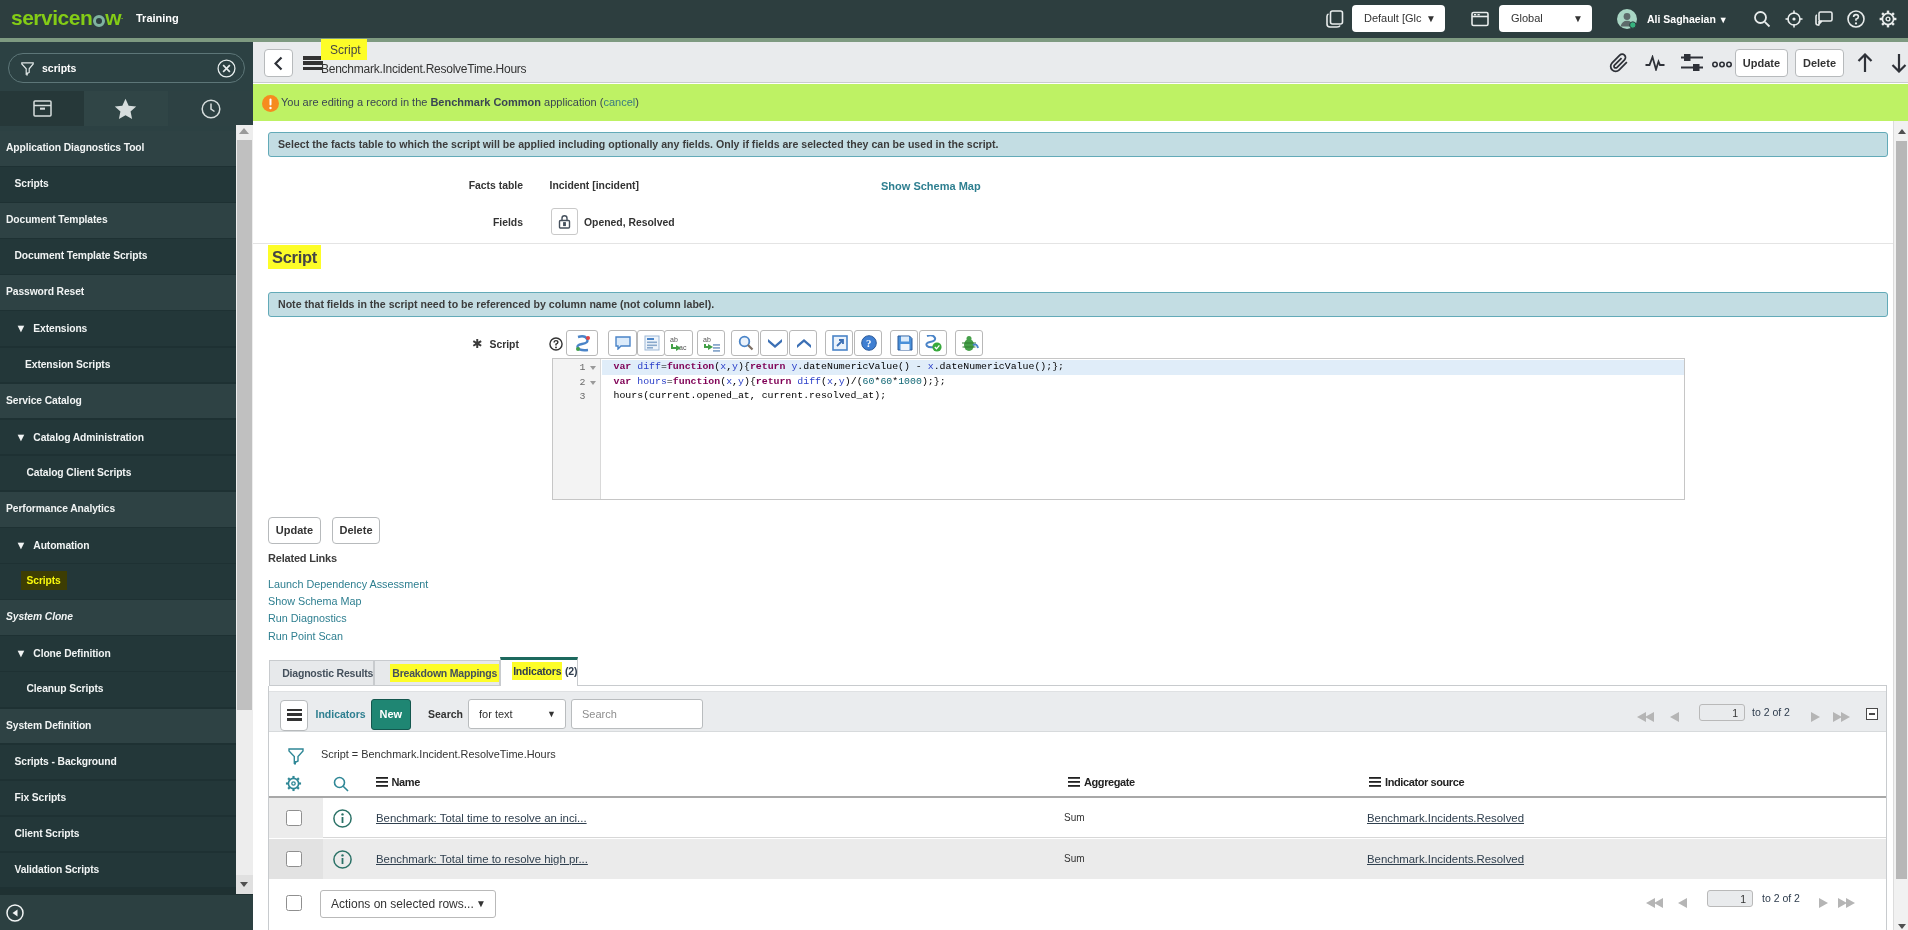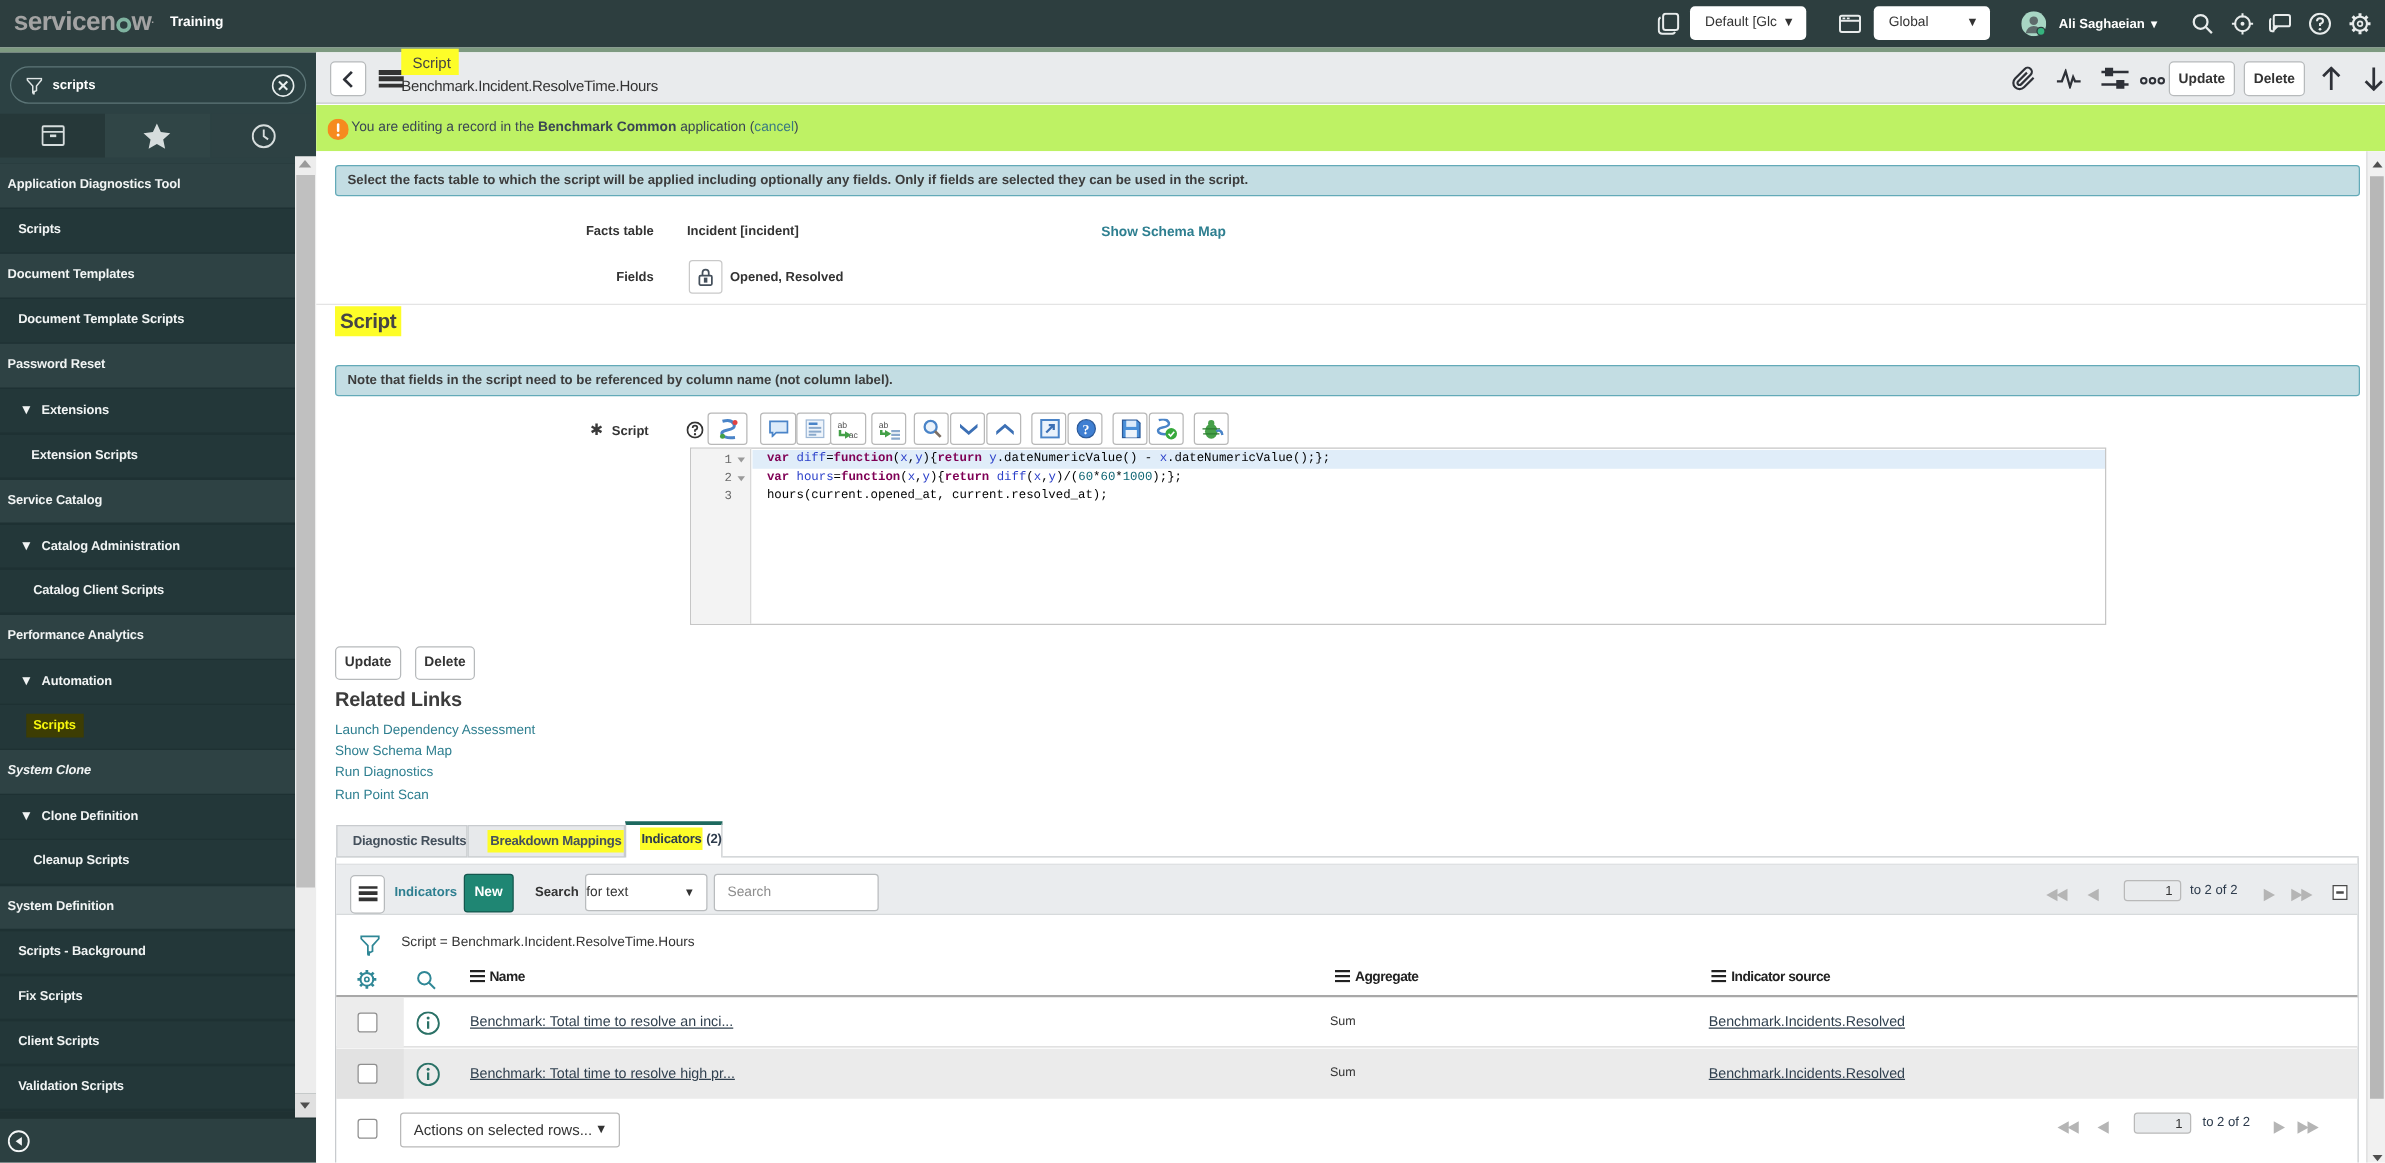--- a/index.html
+++ b/index.html
@@ -4,21 +4,21 @@
 <style>
   * { margin:0; padding:0; box-sizing:border-box; }
   html,body { width:1908px; height:930px; overflow:hidden; font-family:"Liberation Sans", sans-serif; background:#fff; }
   .abs { position:absolute; }
   #topbar { position:absolute; left:0; top:0; width:1908px; height:38px; background:#2d3e3f; }
   #greenstrip { position:absolute; left:0; top:38px; width:1908px; height:4px; background:#7e9a81; }
   #sidebar { position:absolute; left:0; top:42px; width:253px; height:888px; background:#2c4143; overflow:hidden; }
   #main { position:absolute; left:253px; top:42px; width:1655px; height:888px; background:#fff; }
 
   
-  .logo { position:absolute; left:11px; top:6px; font-size:21px; font-weight:bold; color:#a3a3a3; letter-spacing:-0.5px; }
+  .logo { position:absolute; left:11px; top:6px; font-size:21px; font-weight:bold; color:#84cc16; letter-spacing:-0.5px; }
   .traintxt { position:absolute; left:136px; top:11.5px; font-size:11px; font-weight:bold; color:#fff; }
   .tsel { position:absolute; top:5px; height:27px; background:#fff; border-radius:4px; font-size:11px; color:#333; line-height:27px; padding-left:12px; }
   .tsel .car { position:absolute; right:9px; top:0; font-size:10px; color:#333; }
   .uname { position:absolute; left:1647px; top:13px; color:#fff; font-weight:bold; font-size:10.5px; }
   .topico { position:absolute; top:10px; width:18px; height:18px; }
 
   
   .sSearch { position:absolute; left:8px; top:11px; width:237px; height:30px; border:1px solid #5d7678; border-radius:15px; }
   .sSearch .txt { position:absolute; left:33px; top:8px; color:#fff; font-size:10.5px; font-weight:bold; }
   .sTabs { position:absolute; left:0; top:49px; width:253px; height:35px; }
@@ -393,21 +393,21 @@
           <div style="position:absolute;right:4px;top:21.5px;width:0;height:0;border-left:3.5px solid transparent;border-right:3.5px solid transparent;border-top:4.5px solid #9a9a9a;"></div>
         <div class="ln" style="top:32px;">3</div>
       </div>
       <div style="position:absolute;left:49px;top:1px;width:1082px;height:14.6px;background:#e0edf9;"></div>
       <div class="cl" style="top:2px;"><span class="kw">var</span> <span class="vr">diff</span>=<span class="kw">function</span>(<span class="vr">x</span>,<span class="vr">y</span>){<span class="kw">return</span> <span class="vr">y</span>.dateNumericValue() - <span class="vr">x</span>.dateNumericValue();};</div>
       <div class="cl" style="top:16.5px;"><span class="kw">var</span> <span class="vr">hours</span>=<span class="kw">function</span>(<span class="vr">x</span>,<span class="vr">y</span>){<span class="kw">return</span> <span class="vr">diff</span>(<span class="vr">x</span>,<span class="vr">y</span>)/(<span class="nm">60</span>*<span class="nm">60</span>*<span class="nm">1000</span>);};</div>
       <div class="cl" style="top:31px;">hours(current.opened_at, current.resolved_at);</div>
     </div>
     <div class="btn" style="position:absolute;left:15px;top:396px;width:53px;height:27px;line-height:25px;">Update</div>
     <div class="btn" style="position:absolute;left:79px;top:396px;width:48px;height:27px;line-height:25px;">Delete</div>
-    <div style="position:absolute;left:15px;top:431px;font-size:16px;font-weight:bold;letter-spacing:-0.2px;color:#3c3c3c;">Related Links</div>
+    <div style="position:absolute;left:15px;top:431px;font-size:11px;font-weight:bold;letter-spacing:-0.2px;color:#3c3c3c;">Related Links</div>
     <div style="position:absolute;left:15px;top:457px;">
       <a class="rlink">Launch Dependency Assessment</a>
       <a class="rlink">Show Schema Map</a>
       <a class="rlink">Run Diagnostics</a>
       <a class="rlink">Run Point Scan</a>
     </div>
 
     <div class="tab" style="left:15.5px;top:538.5px;width:105.6px;">Diagnostic Results</div>
     <div class="tab" style="left:121.1px;top:538.5px;width:126.1px;"><span class="yhl" style="padding:3px 2px;">Breakdown Mappings</span></div>
     <div class="tab" style="left:247.2px;top:536px;width:78.1px;height:28.5px;background:#fff;border-top:3px solid #1d695e;border-bottom:none;line-height:23px;color:#2e3c4d;"><span class="yhl" style="padding:3px 1px;">Indicators</span> (2)</div>
@@ -417,21 +417,21 @@
       <div class="btn" style="position:absolute;left:11.5px;top:14px;width:28px;height:31px;">
           <div style="margin:8px auto 0;width:15px;">
             <div style="height:2.6px;background:#333;margin-bottom:2.2px;"></div>
             <div style="height:2.6px;background:#333;margin-bottom:2.2px;"></div>
             <div style="height:2.6px;background:#333;"></div>
           </div>
         </div>
       <div style="position:absolute;left:47px;top:22px;font-size:10.5px;font-weight:bold;color:#2e7f90;">Indicators</div>
       <div style="position:absolute;left:102px;top:13.5px;width:40.7px;height:31px;background:#1f8673;border:1px solid #14574e;border-radius:3px;color:#fff;font-size:11px;font-weight:bold;text-align:center;line-height:29px;">New</div>
       <div style="position:absolute;left:159.5px;top:22px;font-size:10.5px;font-weight:bold;color:#333;">Search</div>
-      <div style="position:absolute;left:199.5px;top:13.5px;width:98px;height:30px;background:#fff;border:1px solid #b9bcbe;border-radius:3px;font-size:11px;color:#333;line-height:28px;">for text<span style="position:absolute;right:9px;font-size:9px;">▼</span></div>
+      <div style="position:absolute;left:199.5px;top:13.5px;width:98px;height:30px;background:#fff;border:1px solid #b9bcbe;border-radius:3px;font-size:11px;color:#333;line-height:28px;padding-left:10px;">for text<span style="position:absolute;right:9px;font-size:9px;">▼</span></div>
       <div style="position:absolute;left:302.5px;top:13.5px;width:132px;height:30px;background:#fff;border:1px solid #b9bcbe;border-radius:3px;font-size:11px;color:#8d8d8d;line-height:28px;padding-left:10px;">Search</div>
       <div style="position:absolute;left:1368.5px;top:22px;"><span class="tl"></span><span class="tl" style="margin-left:-1px;"></span></div>
       <div style="position:absolute;left:1401.5px;top:22px;"><span class="tl"></span></div>
       <div class="pgin" style="left:1430.5px;top:18.5px;">1</div>
       <div class="pgtxt" style="left:1483.5px;top:20.5px;">to 2 of 2</div>
       <div style="position:absolute;left:1542.5px;top:22px;"><span class="tr"></span></div>
       <div style="position:absolute;left:1564.5px;top:22px;"><span class="tr"></span><span class="tr" style="margin-left:-1px;"></span></div>
       <div style="position:absolute;left:1597.5px;top:22px;width:12px;height:12px;border:1.5px solid #4a4a4a;background:#fff;">
           <div style="margin:4.5px 2px 0;height:1.6px;background:#4a4a4a;"></div>
         </div>

